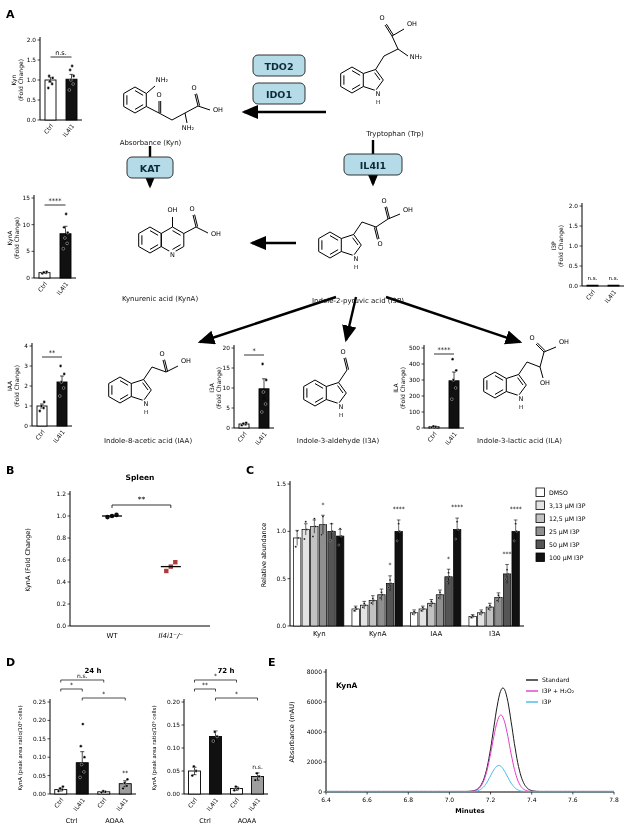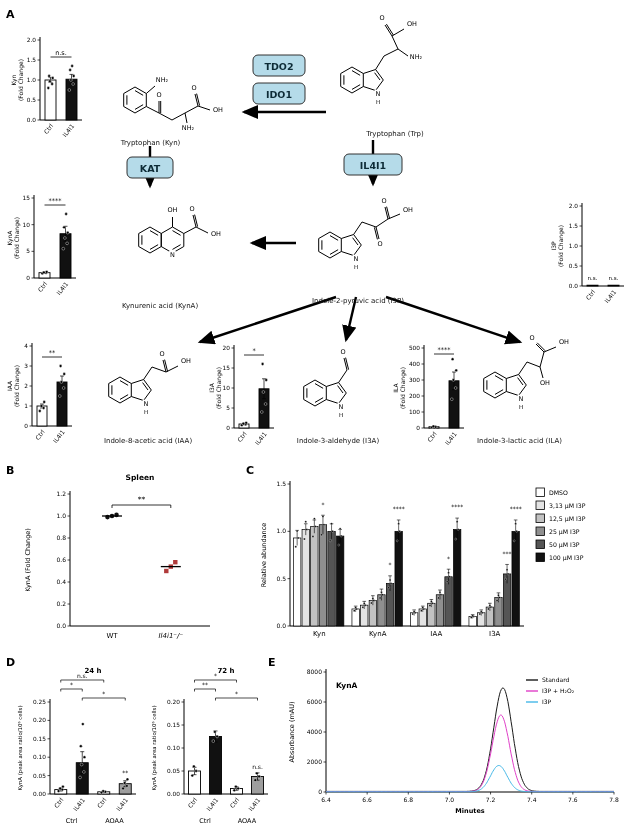--- a/index.html
+++ b/index.html
@@ -373,23 +373,23 @@
       <circle cx="61.8" cy="67.2" r="1.4" fill="#000" stroke="#fff" stroke-width="0.4"></circle>
       <circle cx="65.6" cy="56" r="1.4" fill="#000" stroke="#fff" stroke-width="0.4"></circle>
       <circle cx="63.4" cy="48" r="1.4" fill="#000" stroke="#fff" stroke-width="0.4"></circle>
       <circle cx="66.2" cy="38.400000000000006" r="1.4" fill="#000" stroke="#fff" stroke-width="0.4"></circle>
       <circle cx="62.6" cy="27.200000000000003" r="1.4" fill="#000" stroke="#fff" stroke-width="0.4"></circle>
       <text x="67" y="102" font-size="6" text-anchor="end" transform="rotate(-52 67 102)">IL4I1</text>
       <line x1="44" y1="22" x2="64" y2="22" stroke="#000" stroke-width="0.8"></line>
       <text x="54" y="19.5" font-size="6.5" text-anchor="middle">****</text>
     </svg>
 
-  <div class="met-label" style="left:88px;top:139px;width:125px">Tryptophan (Kyn)</div>
+  <div class="met-label" style="left:88px;top:139px;width:125px">Absorbance (Kyn)</div>
   <div class="met-label" style="left:330px;top:130px;width:130px">Tryptophan (Trp)</div>
-  <div class="met-label" style="left:90px;top:302px;width:140px">Kynurenic acid (KynA)</div>
+  <div class="met-label" style="left:90px;top:295px;width:140px">Kynurenic acid (KynA)</div>
   <div class="met-label" style="left:288px;top:297px;width:140px">Indole-2-pyruvic acid (I3P)</div>
   <div class="met-label" style="left:83px;top:437px;width:130px">Indole-8-acetic acid (IAA)</div>
   <div class="met-label" style="left:278px;top:437px;width:120px">Indole-3-aldehyde (I3A)</div>
   <div class="met-label" style="left:437px;top:437px;width:165px">Indole-3-lactic acid (ILA)</div>
 
   <svg id="c-b" class="chart" width="224" height="196" style="left:20px;top:468px">
       <line x1="47.5" y1="158" x2="50" y2="158" stroke="#000" stroke-width="0.7"></line>
       <text x="46" y="160" font-size="6" text-anchor="end">0.0</text>
       <line x1="47.5" y1="136" x2="50" y2="136" stroke="#000" stroke-width="0.7"></line>
       <text x="46" y="138" font-size="6" text-anchor="end">0.2</text>

